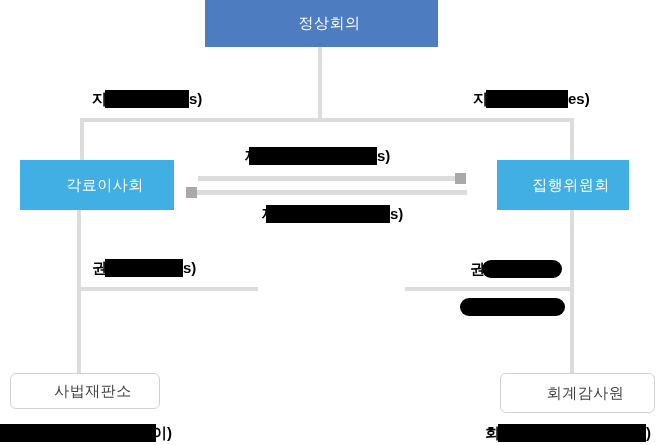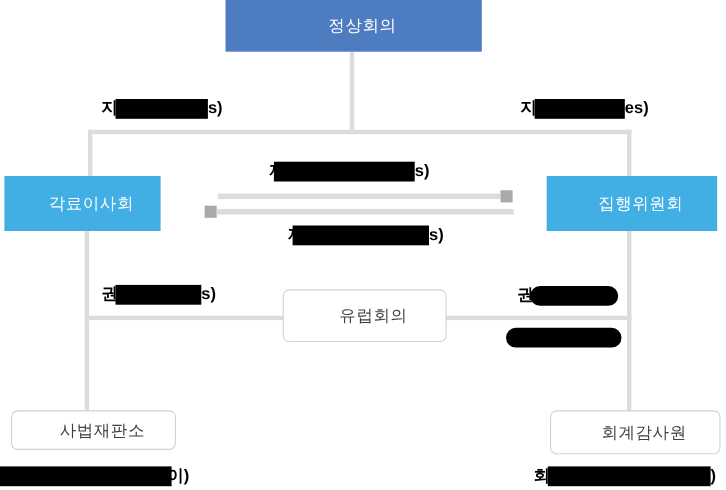--- a/index.html
+++ b/index.html
@@ -41,31 +41,28 @@
 
   <div class="line" style="left:198px;top:176px;width:257px;height:5px;"></div>
   <div class="arrow-head" style="left:455px;top:173px;width:11px;height:11px;"></div>
   <div class="arrow-head" style="left:186px;top:187px;width:11px;height:11px;"></div>
   <div class="line" style="left:197px;top:190px;width:270px;height:5px;"></div>
 
   <div class="node fill-blue" style="left:205px;top:0px;width:233px;height:47px;">
     <span>정상회의</span>
   </div>
 
-  <div class="node fill-cyan" style="left:4px;top:160px;width:142px;height:50px;">
+  <div class="node fill-cyan" style="left:20px;top:160px;width:154px;height:50px;">
     <span>각료이사회</span>
   </div>
 
-  <div class="node fill-cyan" style="left:497px;top:160px;width:155px;height:50px;text-align:right;">
+  <div class="node fill-cyan" style="left:497px;top:160px;width:132px;height:50px;text-align:right;">
     <span>집행위원회</span>
   </div>
 
-  <div class="node outline" style="left:257px;top:263px;width:149px;height:48px;">
-    <span>유럽회의</span>
-  </div>
 
   <div class="node outline" style="left:10px;top:373px;width:150px;height:36px;">
     <span>사법재판소</span>
   </div>
 
   <div class="node outline" style="left:500px;top:373px;width:155px;height:40px;align-items:center;">
     <span>회계감사원</span>
   </div>
 
   <div class="edge-label" style="left:92px;top:89px;">

